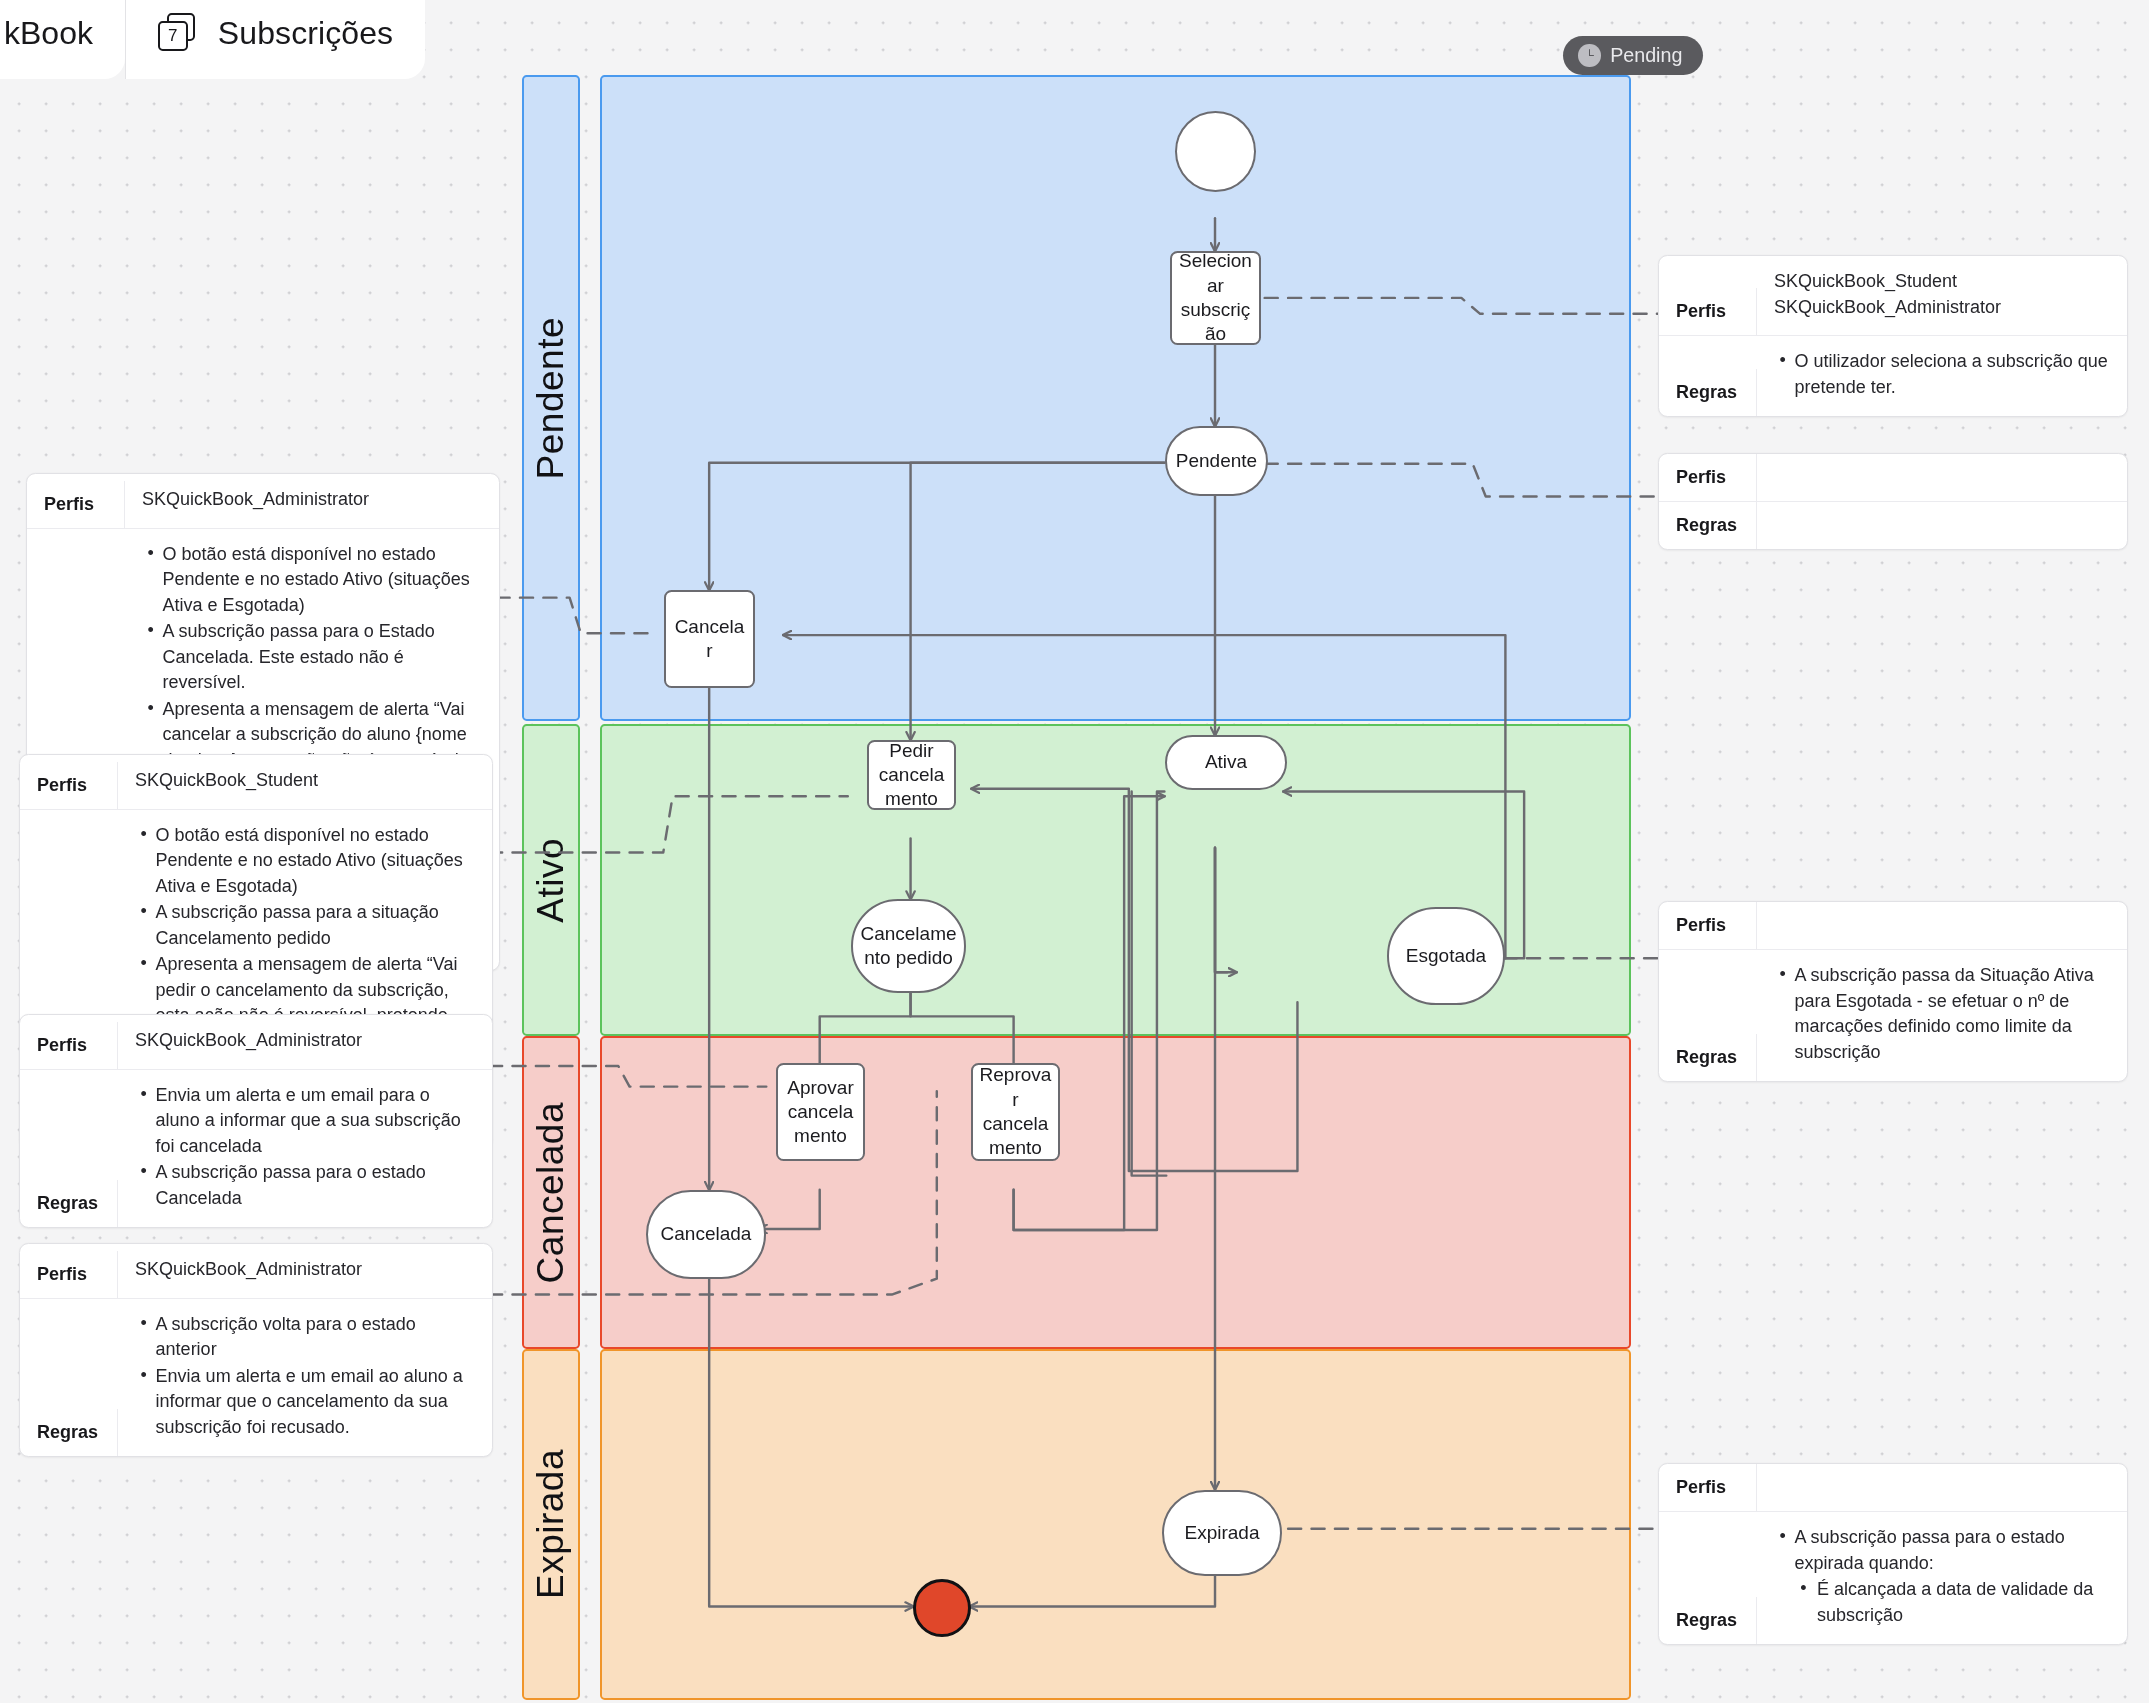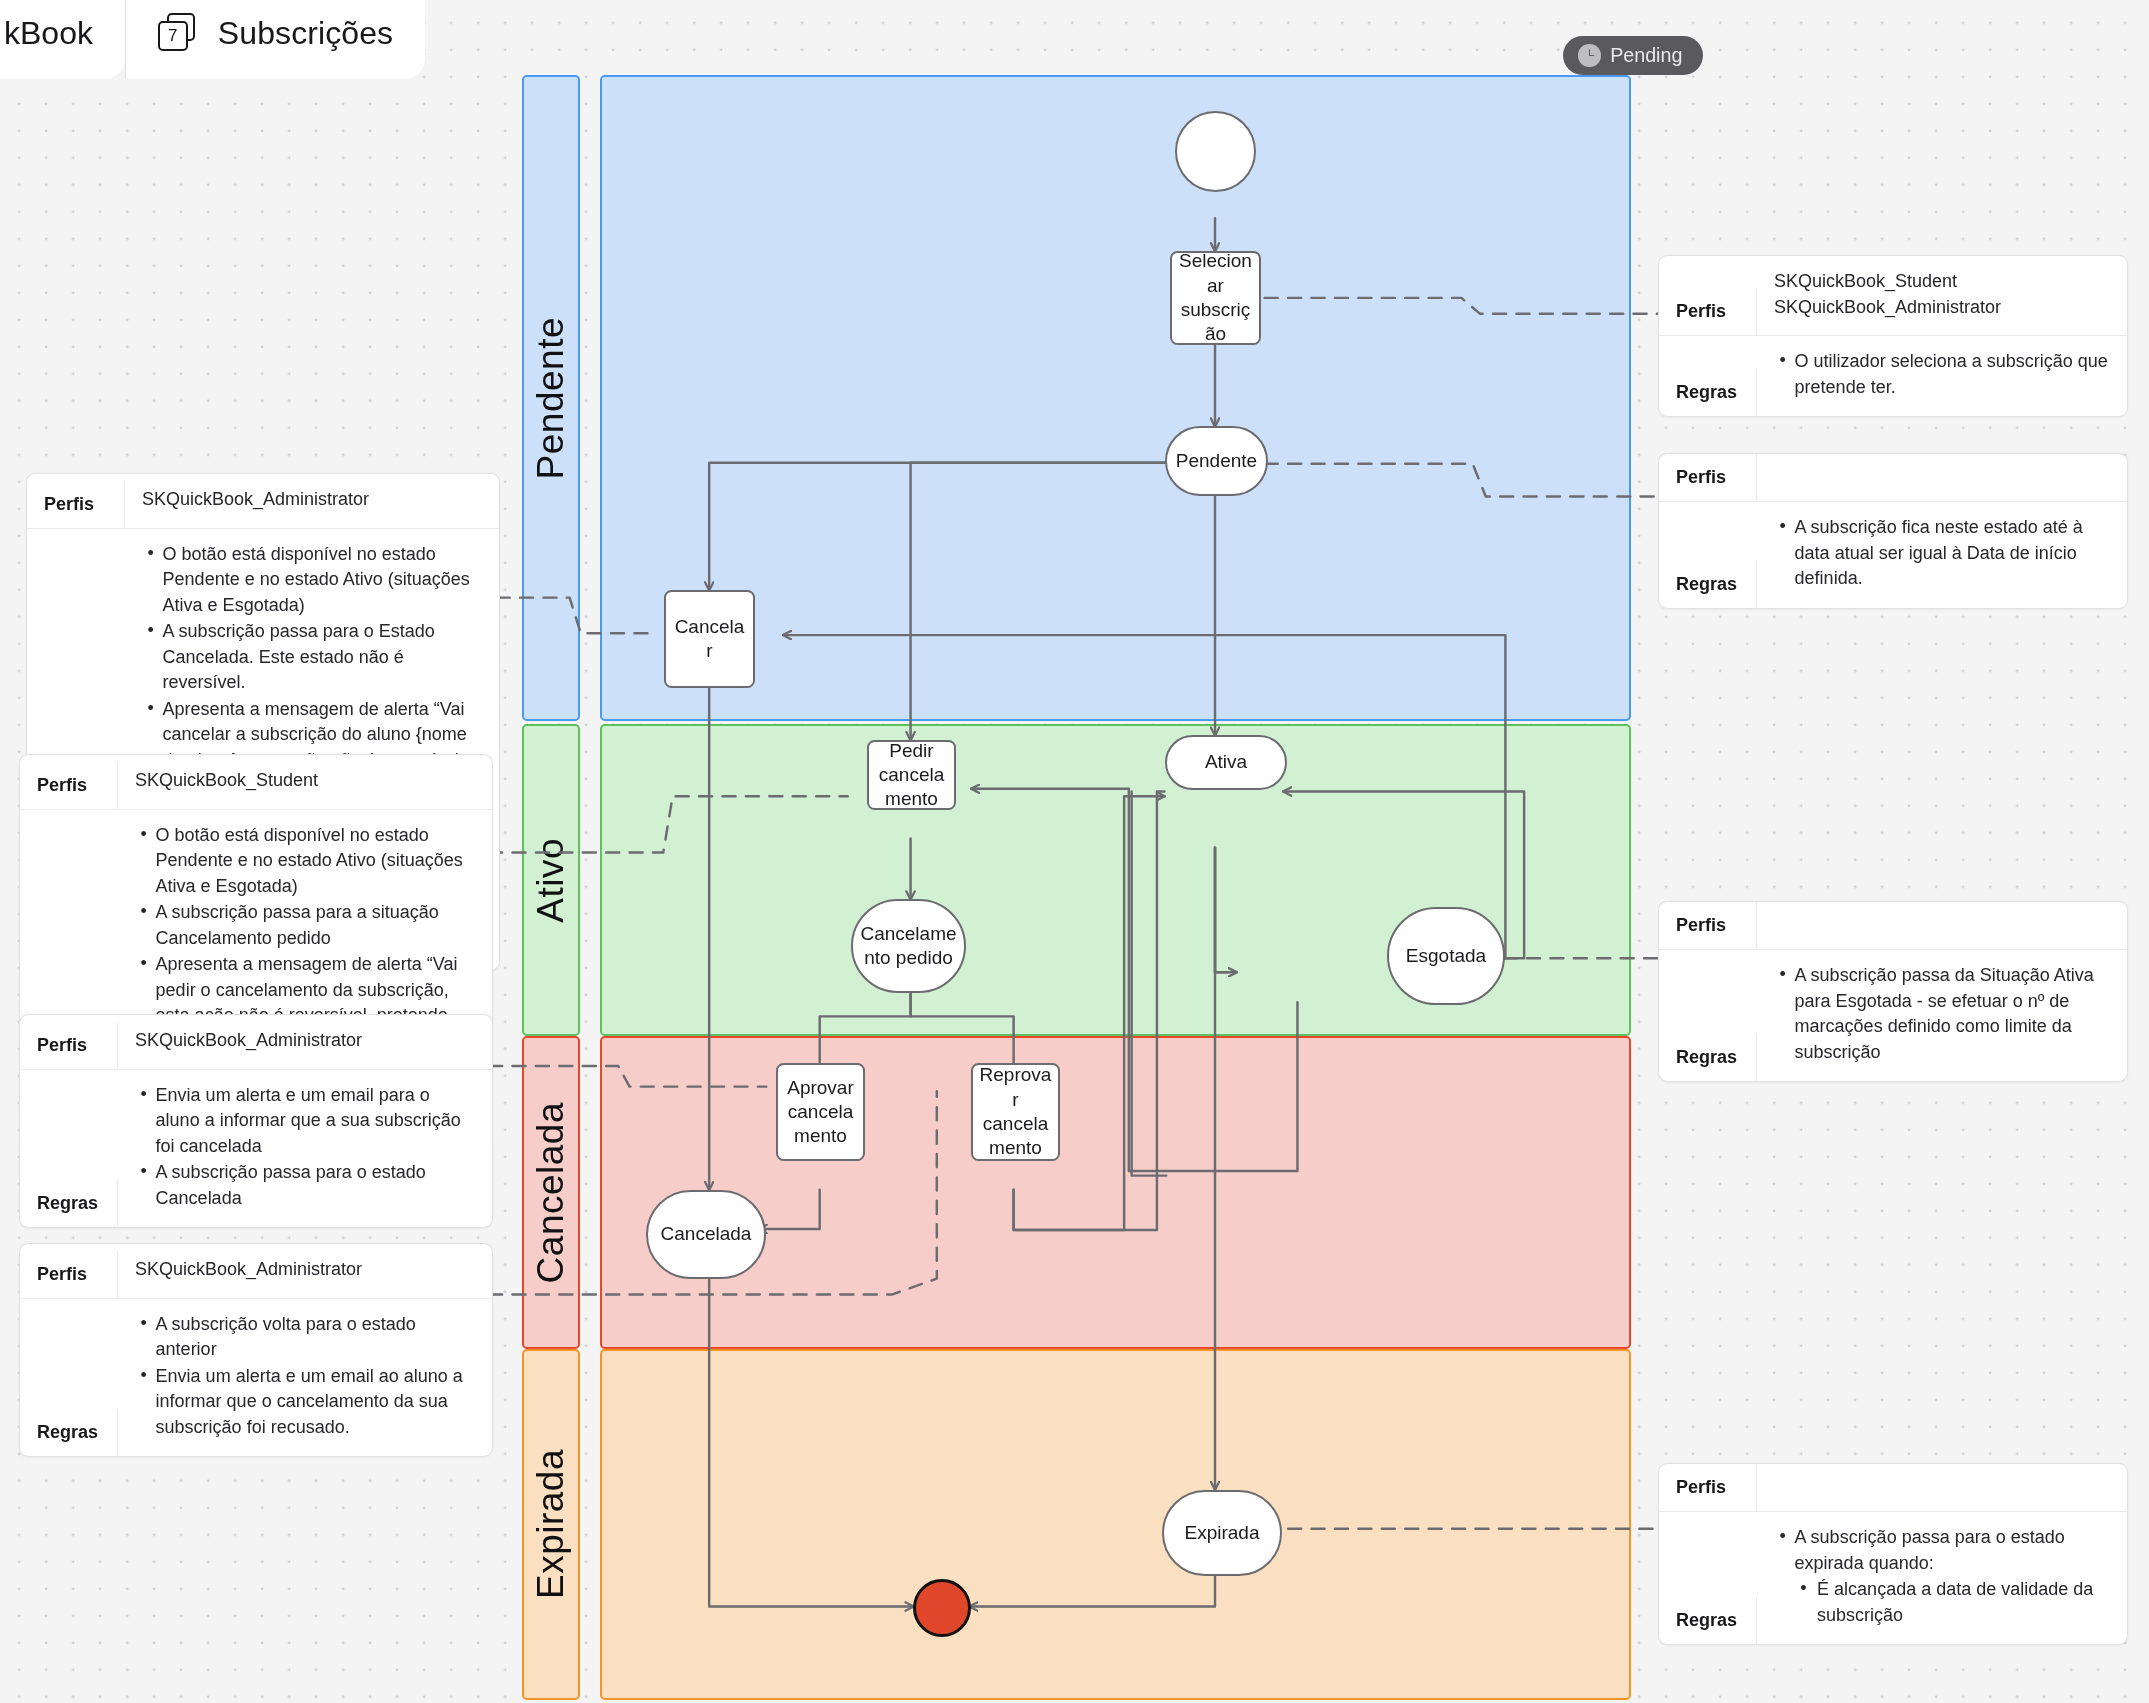--- a/index.html
+++ b/index.html
@@ -374,25 +374,20 @@
     </div>
   </div>
 
   <div class="card" style="left:1658px;top:453px;width:470px;">
     <div class="card-row">
       <div class="card-key">Perfis</div>
       <div class="card-val" style="min-height:24px;"></div>
     </div>
     <div class="card-row">
       <div class="card-key">Regras</div>
-      <div class="card-val">
-        <ul>
-          <li>A subscrição fica neste estado até à data atual ser igual à Data de início definida.</li>
-        </ul>
-      </div>
     </div>
   </div>
 
   <div class="card" style="left:1658px;top:901px;width:470px;">
     <div class="card-row">
       <div class="card-key">Perfis</div>
       <div class="card-val" style="min-height:24px;"></div>
     </div>
     <div class="card-row">
       <div class="card-key">Regras</div>

